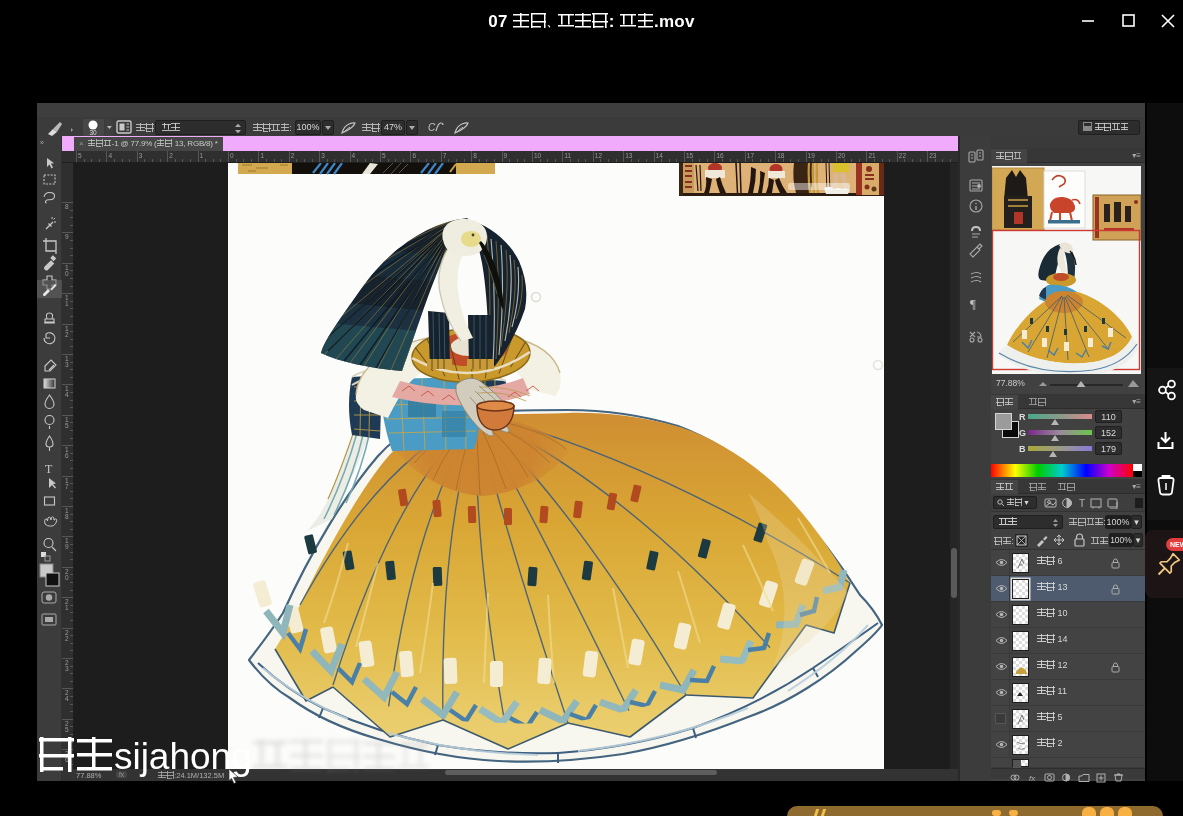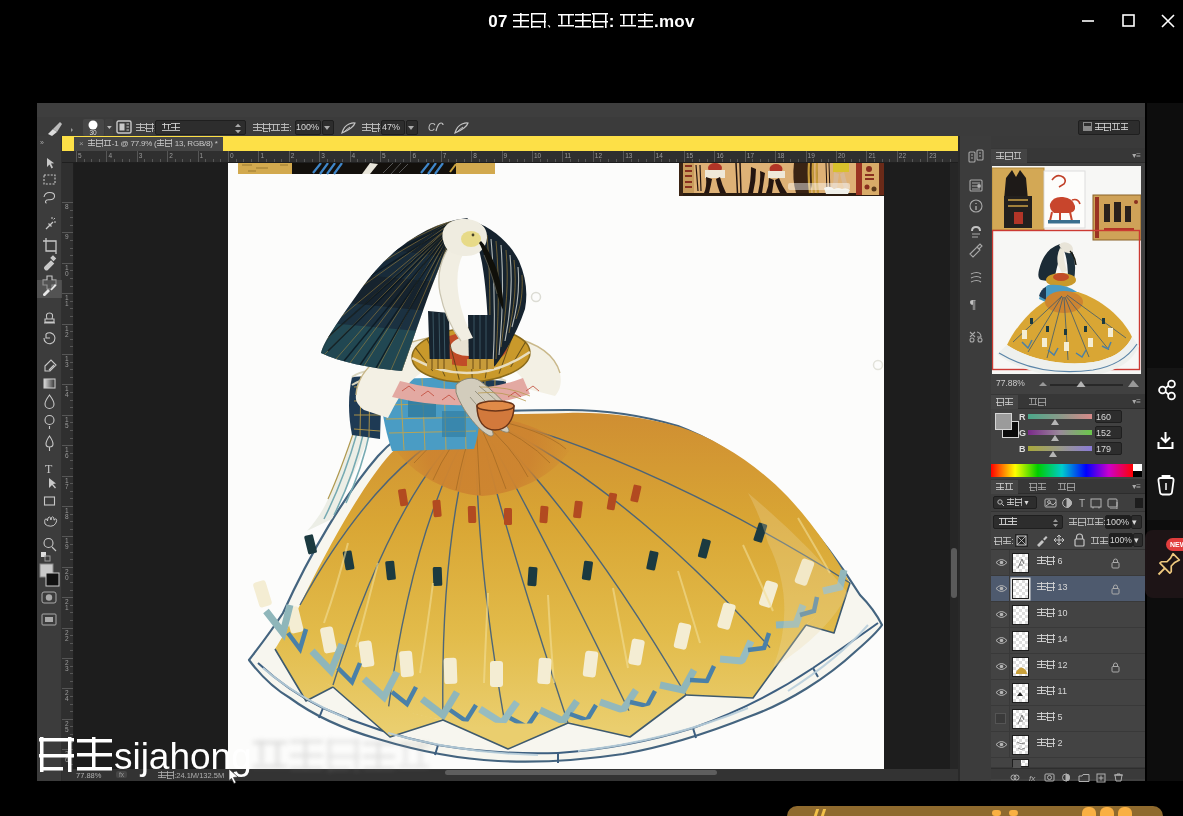--- a/index.html
+++ b/index.html
@@ -8,24 +8,24 @@
 .k,.k2,.k3{display:inline-block;height:.92em;width:.92em;margin:0 .045em;vertical-align:-.08em;background-repeat:no-repeat}
 .k{background-image:linear-gradient(currentColor,currentColor),linear-gradient(currentColor,currentColor),linear-gradient(currentColor,currentColor),linear-gradient(currentColor,currentColor);background-size:100% 10%,10% 86%,100% 10%,100% 10%;background-position:0 6%,47% 8%,0 52%,0 94%}
 .k2{background-image:linear-gradient(currentColor,currentColor),linear-gradient(currentColor,currentColor),linear-gradient(currentColor,currentColor),linear-gradient(currentColor,currentColor),linear-gradient(currentColor,currentColor);background-size:10% 100%,10% 100%,100% 10%,100% 10%,60% 10%;background-position:4% 0,94% 0,0 4%,0 55%,22% 96%}
 .k3{background-image:linear-gradient(currentColor,currentColor),linear-gradient(currentColor,currentColor),linear-gradient(currentColor,currentColor),linear-gradient(currentColor,currentColor);background-size:10% 70%,100% 10%,10% 70%,100% 10%;background-position:22% 18%,0 8%,74% 30%,0 88%}
 
 #win{left:37px;top:103px;width:1108px;height:678px;background:#3e3e3e}
 #titlebar{left:0;top:0;width:100%;height:14px;background:linear-gradient(#545454,#3a3a3a);border-bottom:1px solid #262626}
 .light{width:8px;height:8px;border-radius:50%;top:3px}
 #tb-title{width:100%;text-align:center;top:2px;font-size:9px;color:#c6c6c6}
 #optbar{left:0;top:14px;width:100%;height:22px;background:#3b3b3b;border-bottom:1px solid #2a2a2a;color:#ccc;font-size:9px}
-.obox{position:absolute;background:#2d2d2d;border:1px solid #1f1f1f;color:#d8d8d8;font-size:9px;line-height:12px;border-radius:2px}
+.obox{position:absolute;background:#2d2d2d;border:1px solid #1f1f1f;color:#d8d8d8;font-size:9px;line-height:12px;text-align:center;border-radius:2px}
 .olbl{position:absolute;top:6px;color:#c2c2c2;font-size:9px;white-space:nowrap}
 #toolbar{left:0;top:33px;width:25px;height:645px;background:#3c3c3c;border-right:1px solid #303030}
-#tabbar{left:25px;top:33px;width:896px;height:15px;background:#fde047}
+#tabbar{left:25px;top:33px;width:896px;height:15px;background:#f0abfc}
 #dtab{left:12px;top:1px;height:14px;background:#464646;color:#c9c9c9;font-size:8px;line-height:14px;padding:0 5px;white-space:nowrap;letter-spacing:-.2px}
 #hruler{left:25px;top:48px;width:896px;height:12px;background:#2f2f2f;border-bottom:1px solid #1f1f1f;overflow:hidden}
 #vruler{left:25px;top:60px;width:12px;height:606px;background:#2f2f2f;border-right:1px solid #1f1f1f;overflow:hidden;z-index:3}
 #paste{left:25px;top:60px;width:896px;height:606px;background:#1d1d1d;overflow:hidden}
 #canvas{left:166px;top:0;width:656px;height:606px;background:#fcfcfb;overflow:hidden}
 #statusbar{left:25px;top:666px;width:896px;height:12px;background:#333;color:#b0b0b0;font-size:7.5px}
 #dockstrip{left:921px;top:33px;width:33px;height:645px;background:#3c3c3c;border-left:2px solid #292929}
 #panels{left:954px;top:33px;width:154px;height:645px;background:#414141}
 .rul{position:absolute;color:#9a9a9a;font-size:6.5px}
 .tick{position:absolute;background:#565656}
@@ -810,21 +810,21 @@
       <div class="ptab" style="left:0;top:1px;background:#454545"><span class="k2"></span><span class="k"></span></div>
       <div class="ptab" style="left:33px;top:1px;color:#aaa"><span class="k3"></span><span class="k2"></span></div>
       <div class="abs" style="right:4px;top:3px;color:#aaa;font-size:8px">▾≡</div>
     </div>
     <div class="abs" style="left:0;top:273px;width:154px;height:70px;background:#414141">
       <div class="abs" style="left:4px;top:4px;width:17px;height:17px;background:#9b9b9b;border:1px solid #d5d5d5;z-index:2"></div>
       <div class="abs" style="left:11px;top:12px;width:17px;height:17px;background:#0a0a0a;border:1px solid #d5d5d5"></div>
       <div class="abs" style="left:28px;top:3px;color:#ddd;font-size:9px;font-weight:bold">R</div>
       <div class="abs" style="left:37px;top:5px;width:64px;height:5px;background:linear-gradient(90deg,#4aa88a,#8a9a8a,#d88a8a)"></div>
       <div class="abs" style="left:60px;top:10px;width:0;height:0;border-left:4px solid transparent;border-right:4px solid transparent;border-bottom:6px solid #b5b5b5"></div>
-      <div class="obox" style="left:104px;top:1px;width:27px;height:13px;font-size:9px">160</div>
+      <div class="obox" style="left:104px;top:1px;width:27px;height:13px;font-size:9px">110</div>
       <div class="abs" style="left:28px;top:19px;color:#ddd;font-size:9px;font-weight:bold">G</div>
       <div class="abs" style="left:37px;top:21px;width:64px;height:5px;background:linear-gradient(90deg,#7a2a8a,#9a8a9a,#6ac84a)"></div>
       <div class="abs" style="left:60px;top:26px;width:0;height:0;border-left:4px solid transparent;border-right:4px solid transparent;border-bottom:6px solid #b5b5b5"></div>
       <div class="obox" style="left:104px;top:17px;width:27px;height:13px;font-size:9px">152</div>
       <div class="abs" style="left:28px;top:35px;color:#ddd;font-size:9px;font-weight:bold">B</div>
       <div class="abs" style="left:37px;top:37px;width:64px;height:5px;background:linear-gradient(90deg,#a8a83a,#9a9a8a,#8a7ad8)"></div>
       <div class="abs" style="left:58px;top:42px;width:0;height:0;border-left:4px solid transparent;border-right:4px solid transparent;border-bottom:6px solid #b5b5b5"></div>
       <div class="obox" style="left:104px;top:33px;width:27px;height:13px;font-size:9px">179</div>
       <div class="abs" style="left:0px;top:55px;width:142px;height:13px;background:linear-gradient(90deg,#f00,#ff0 17%,#0c0 33%,#0cc 50%,#00f 67%,#c0c 83%,#f00)"></div>
       <div class="abs" style="left:142px;top:55px;width:9px;height:7px;background:#fff"></div>

